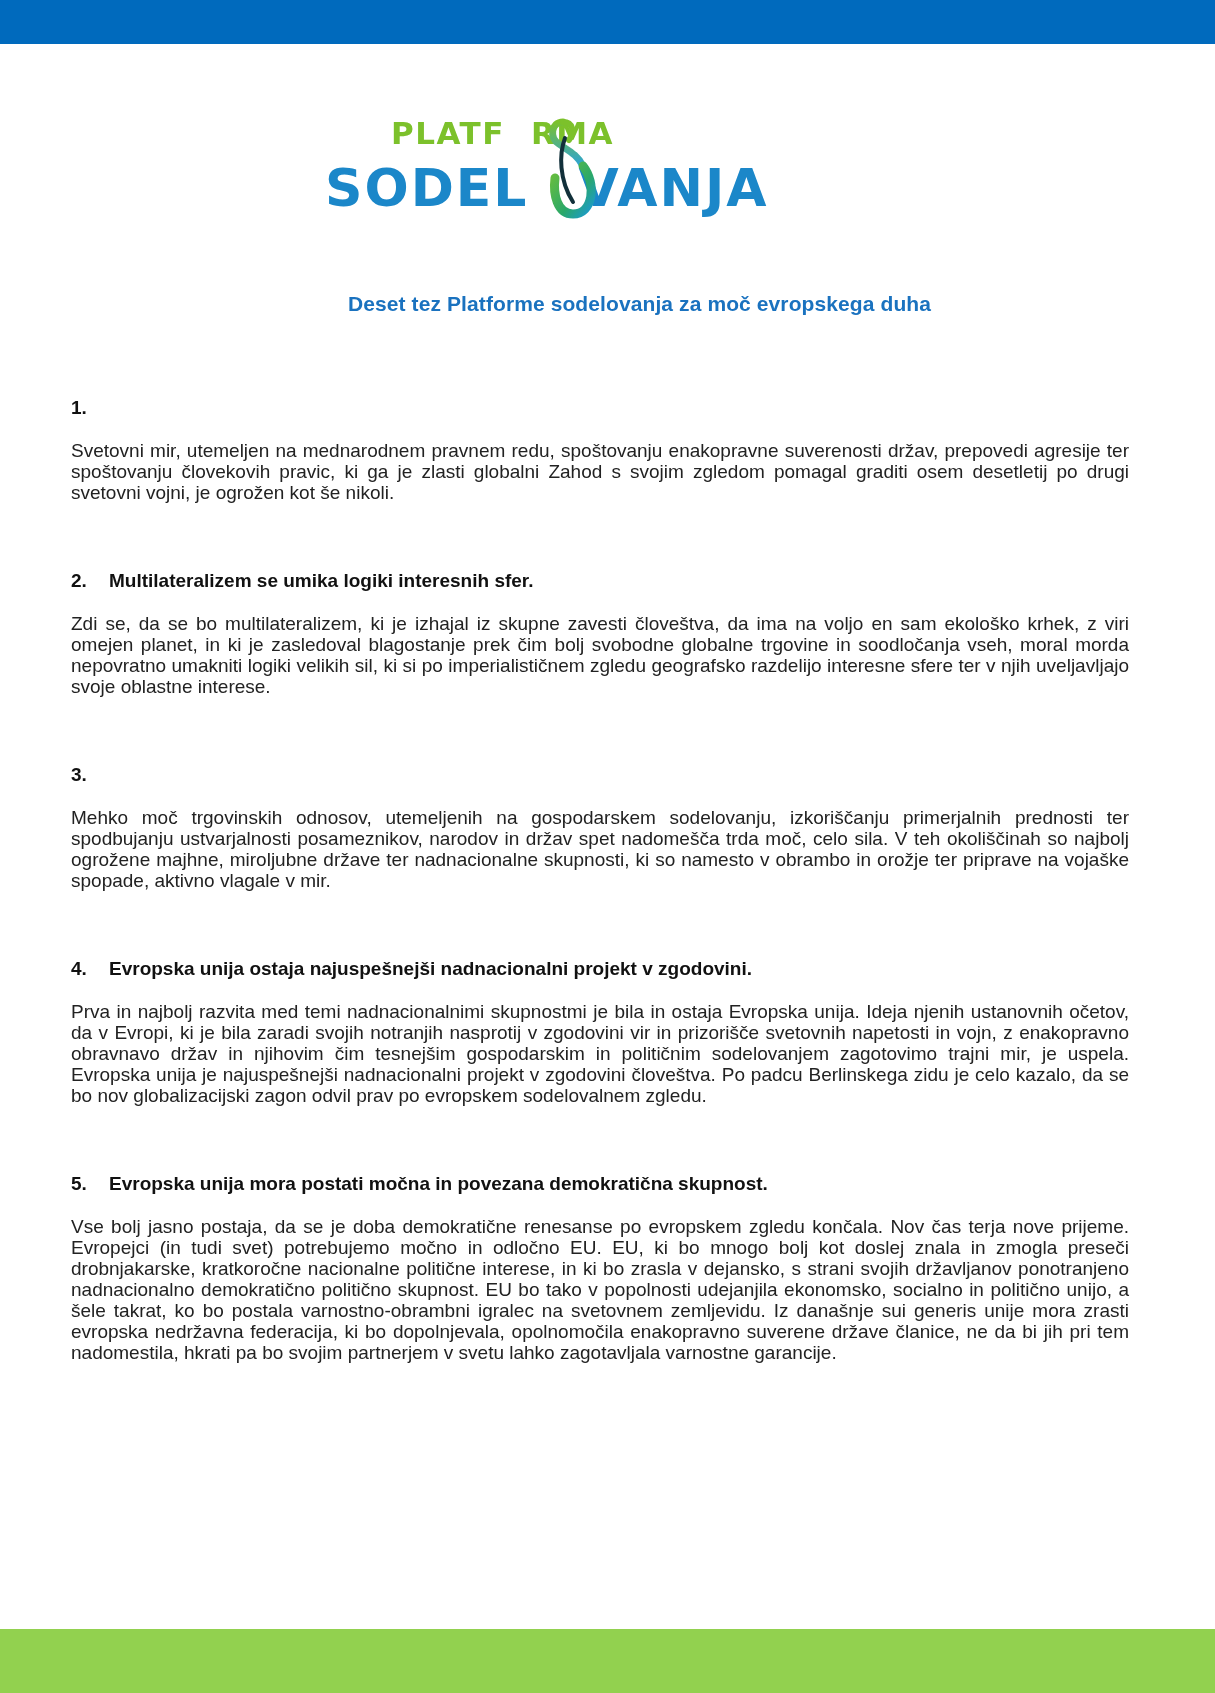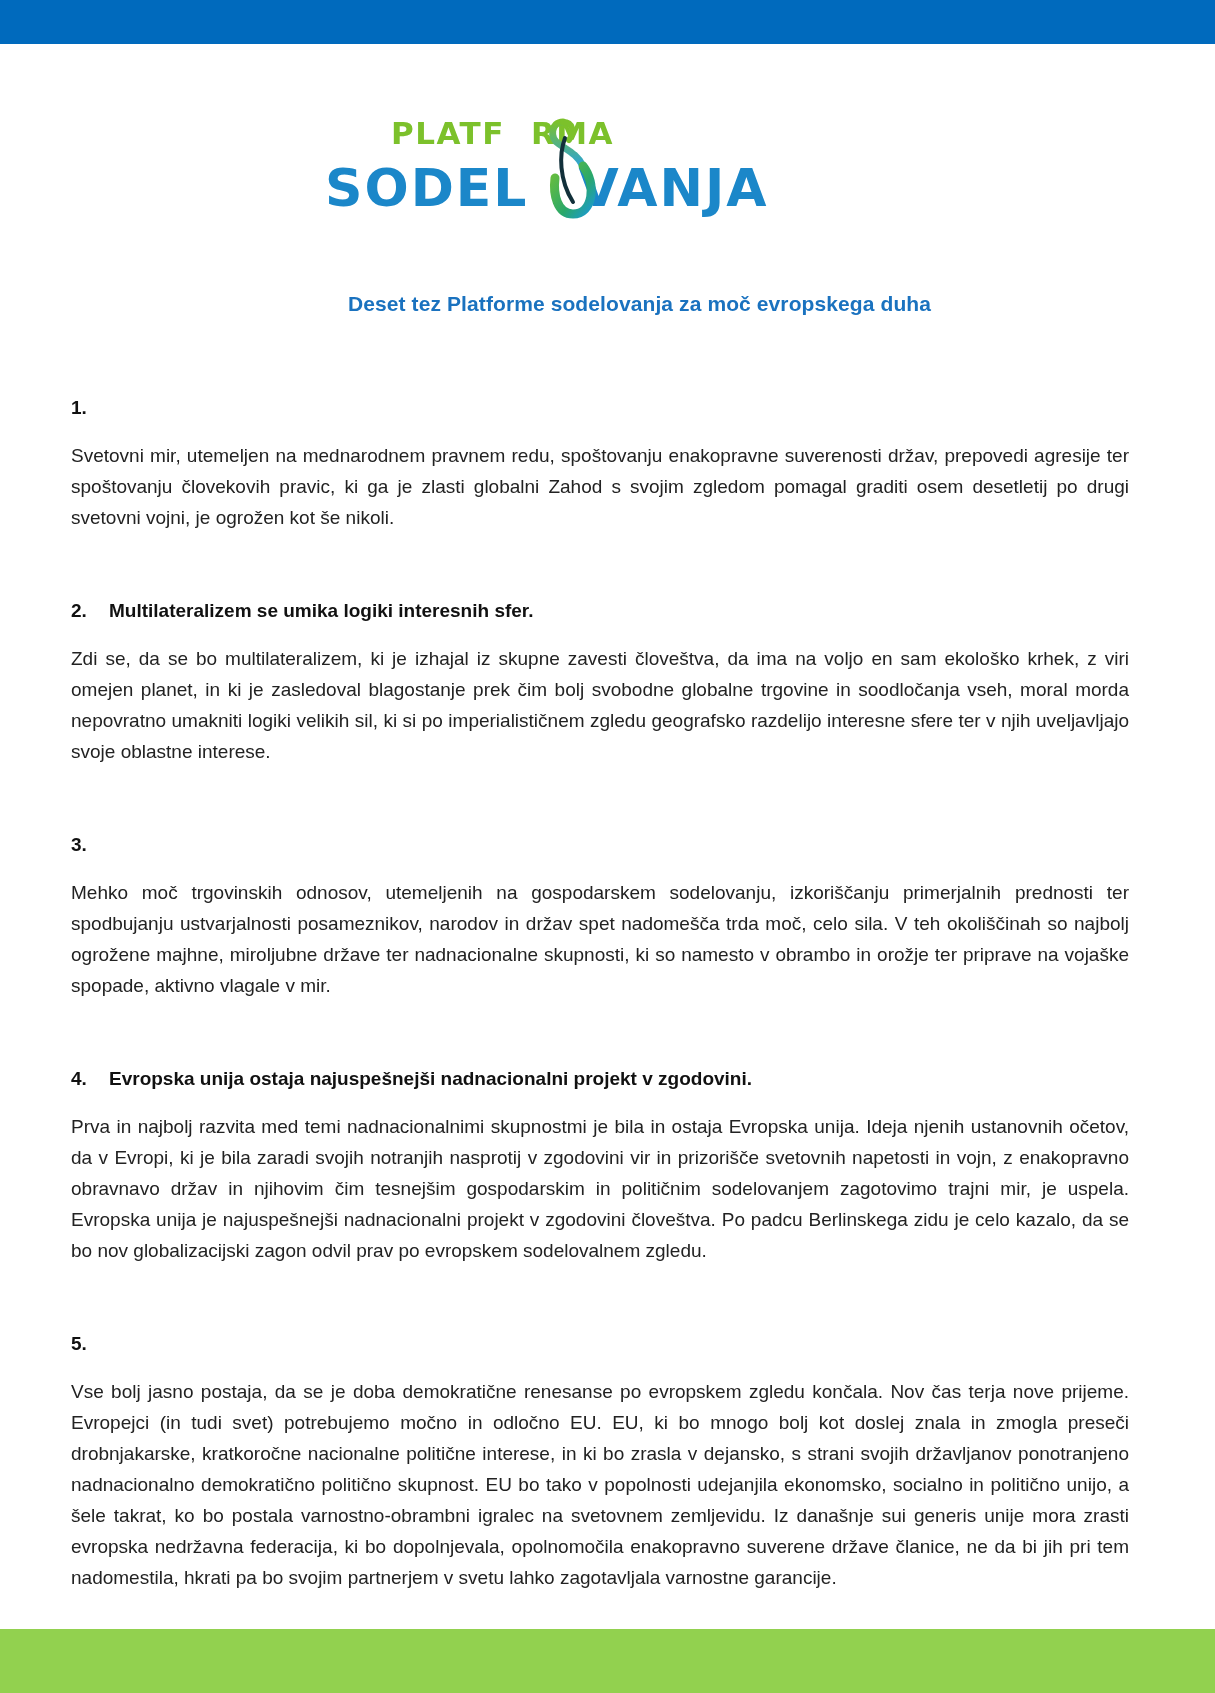--- a/index.html
+++ b/index.html
@@ -36,21 +36,21 @@
   }
 
   .theses { position: absolute; left: 71px; top: 396px; width: 1058px; }
   .thesis { margin: 0; }
   .thesis-heading {
     display: flex; font-weight: bold; font-size: 19px; line-height: 24px; color: #111;
     margin: 0 0 20px 0;
   }
   .thesis-number { width: 38px; flex: none; }
   .thesis-body {
-    font-size: 19px; line-height: 31px; text-align: justify; color: #222;
+    font-size: 19px; line-height: 21px; text-align: justify; color: #222;
     margin: 0;
   }
 </style>
 </head>
 <body>
 
 <div class="top-bar" style="background: rgb(0, 106, 189);"></div>
 
 <div class="logo">
   <div class="logo-line1" style="color: rgb(124, 193, 43);">
@@ -110,18 +110,19 @@
     <h2 class="thesis-heading">
       <span class="thesis-number">4.</span>
       <span>Evropska unija ostaja najuspešnejši nadnacionalni projekt v zgodovini.</span>
     </h2>
     <p class="thesis-body">Prva in najbolj razvita med temi nadnacionalnimi skupnostmi je bila in ostaja Evropska unija. Ideja njenih ustanovnih očetov, da v Evropi, ki je bila zaradi svojih notranjih nasprotij v zgodovini vir in prizorišče svetovnih napetosti in vojn, z enakopravno obravnavo držav in njihovim čim tesnejšim gospodarskim in političnim sodelovanjem zagotovimo trajni mir, je uspela. Evropska unija je najuspešnejši nadnacionalni projekt v zgodovini človeštva. Po padcu Berlinskega zidu je celo kazalo, da se bo nov globalizacijski zagon odvil prav po evropskem sodelovalnem zgledu.</p>
   </section>
 
   <section class="thesis">
     <h2 class="thesis-heading">
       <span class="thesis-number">5.</span>
+      <span>Evropska unija mora postati močna in povezana demokratična skupnost.</span>
     </h2>
     <p class="thesis-body">Vse bolj jasno postaja, da se je doba demokratične renesanse po evropskem zgledu končala. Nov čas terja nove prijeme. Evropejci (in tudi svet) potrebujemo močno in odločno EU. EU, ki bo mnogo bolj kot doslej znala in zmogla preseči drobnjakarske, kratkoročne nacionalne politične interese, in ki bo zrasla v dejansko, s strani svojih državljanov ponotranjeno nadnacionalno demokratično politično skupnost. EU bo tako v popolnosti udejanjila ekonomsko, socialno in politično unijo, a šele takrat, ko bo postala varnostno-obrambni igralec na svetovnem zemljevidu. Iz današnje sui generis unije mora zrasti evropska nedržavna federacija, ki bo dopolnjevala, opolnomočila enakopravno suverene države članice, ne da bi jih pri tem nadomestila, hkrati pa bo svojim partnerjem v svetu lahko zagotavljala varnostne garancije.</p>
   </section>
 </div>
 
 <div class="bottom-bar" style="background: rgb(146, 209, 79);"></div>
 
 </body></html>

